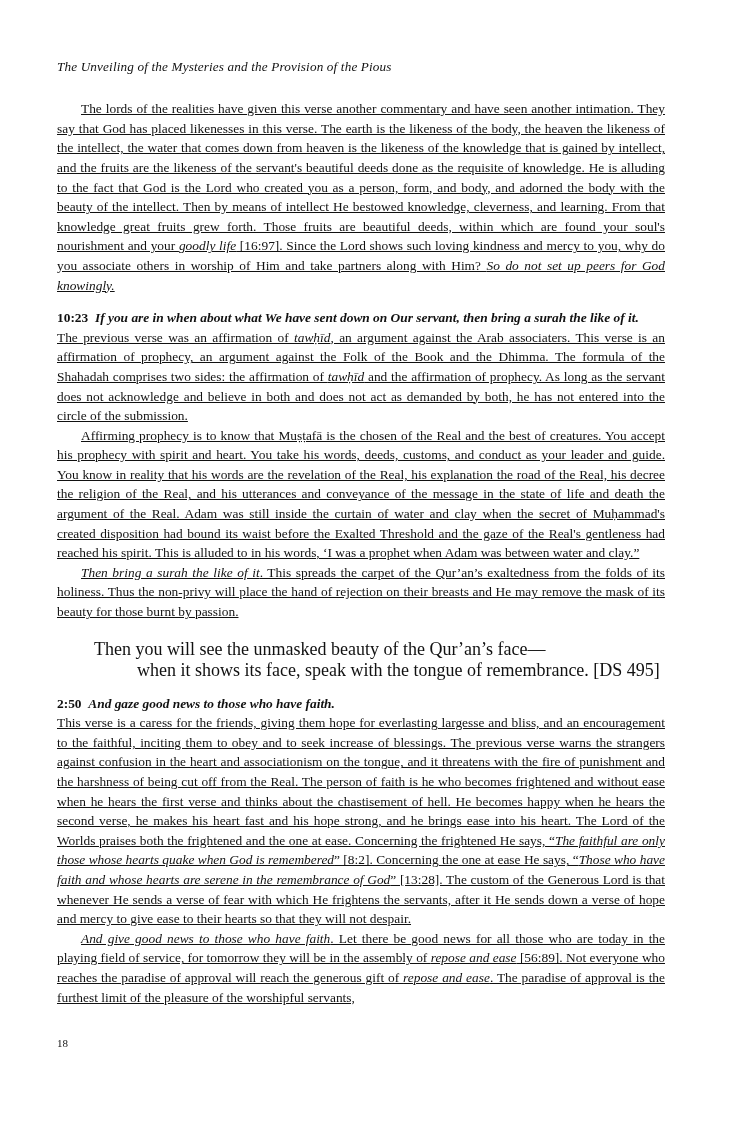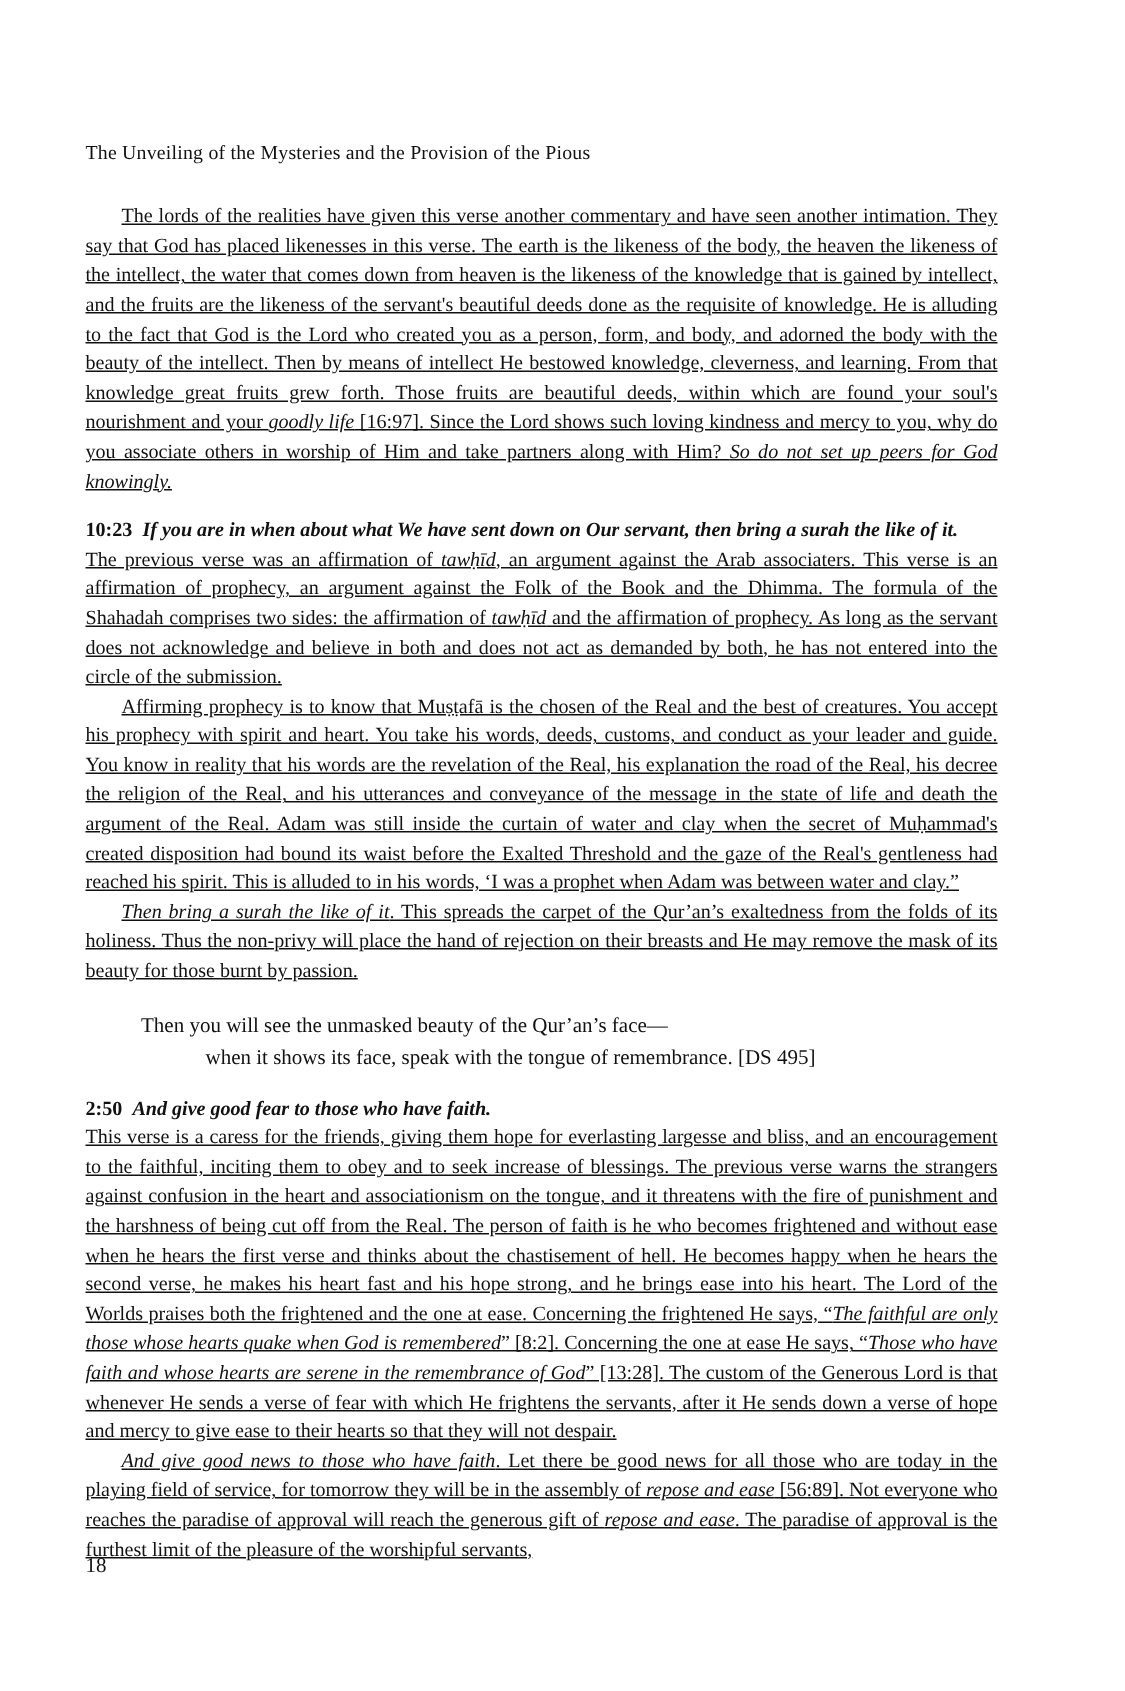--- a/index.html
+++ b/index.html
@@ -19,23 +19,24 @@
     overflow: hidden;
     box-sizing: border-box;
   }
   .content {
     position: absolute;
     left: 57px;
     top: 0;
     width: 608px;
   }
   .running-head {
+    font-style: italic;
     font-size: 13.2px;
     line-height: 1;
-    padding-top: 95px;
+    padding-top: 60px;
     letter-spacing: 0.15px;
     white-space: nowrap;
   }
   .body-block {
     padding-top: 26px;
   }
   p.para {
     margin: 0;
     font-size: 13.4px;
     line-height: 19.6px;
@@ -65,39 +66,39 @@
     font-weight: bold;
     font-style: normal;
   }
   .verse-heading .vtext {
     font-weight: bold;
     font-style: italic;
   }
   .poem {
     margin: 0;
     padding-top: 17px;
-    font-size: 14px;
+    font-size: 18px;
     line-height: 21px;
   }
   .poem .line1 {
     display: block;
     padding-left: 37px;
     white-space: nowrap;
   }
   .poem .line2 {
     display: block;
     padding-left: 80px;
     white-space: nowrap;
   }
   .it { font-style: italic; }
   .folio {
     position: absolute;
     left: 57px;
     top: 1038px;
-    font-size: 14px;
+    font-size: 11px;
     line-height: 1;
   }
 </style>
 </head>
 <body>
 
 <div class="page">
 
   <div class="content">
 
@@ -113,21 +114,21 @@
 
       <p class="para indent"><span>Affirming prophecy is to know that Muṣṭafā is the chosen of the Real and the best of creatures. You accept his prophecy with spirit and heart. You take his words, deeds, customs, and conduct as your leader and guide. You know in reality that his words are the revelation of the Real, his explanation the road of the Real, his decree the religion of the Real, and his utterances and conveyance of the message in the state of life and death the argument of the Real. Adam was still inside the curtain of water and clay when the secret of Muḥammad's created disposition had bound its waist before the Exalted Threshold and the gaze of the Real's gentleness had reached his spirit. This is alluded to in his words, ‘I was a prophet when Adam was between water and clay.”</span></p>
 
       <p class="para indent"><span class="it">Then bring a surah the like of it</span><span>. This spreads the carpet of the Qur’an’s exaltedness from the folds of its holiness. Thus the non-privy will place the hand of rejection on their breasts and He may remove the mask of its beauty for those burnt by passion.</span></p>
 
       <div class="poem">
         <span class="line1">Then you will see the unmasked beauty of the Qur’an’s face—</span>
         <span class="line2">when it shows its face, speak with the tongue of remembrance.  [DS 495]</span>
       </div>
 
-      <p class="verse-heading"><span class="vnum">2:50</span>&nbsp;&nbsp;<span class="vtext">And give good fear to those who have faith.</span></p>
+      <p class="verse-heading"><span class="vnum">2:50</span>&nbsp;&nbsp;<span class="vtext">And gaze good news to those who have faith.</span></p>
 
       <p class="para noindent gap-before"><span>This verse is a caress for the friends, giving them hope for everlasting largesse and bliss, and an encouragement to the faithful, inciting them to obey and to seek increase of blessings. The previous verse warns the strangers against confusion in the heart and associationism on the tongue, and it threatens with the fire of punishment and the harshness of being cut off from the Real. The person of faith is he who becomes frightened and without ease when he hears the first verse and thinks about the chastisement of hell. He becomes happy when he hears the second verse, he makes his heart fast and his hope strong, and he brings ease into his heart. The Lord of the Worlds praises both the frightened and the one at ease. Concerning the frightened He says, “</span><span class="it">The faithful are only those whose hearts quake when God is remembered</span><span>” [8:2]. Concerning the one at ease He says, “</span><span class="it">Those who have faith and whose hearts are serene in the remembrance of God</span><span>” [13:28]. The custom of the Generous Lord is that whenever He sends a verse of fear with which He frightens the servants, after it He sends down a verse of hope and mercy to give ease to their hearts so that they will not despair.</span></p>
 
       <p class="para indent"><span class="it">And give good news to those who have faith</span><span>. Let there be good news for all those who are today in the playing field of service, for tomorrow they will be in the assembly of </span><span class="it">repose and ease</span><span> [56:89]. Not everyone who reaches the paradise of approval will reach the generous gift of </span><span class="it">repose and ease</span><span>. The paradise of approval is the furthest limit of the pleasure of the worshipful servants,</span></p>
 
     </div>
   </div>
 
   <div class="folio">18</div>
 

